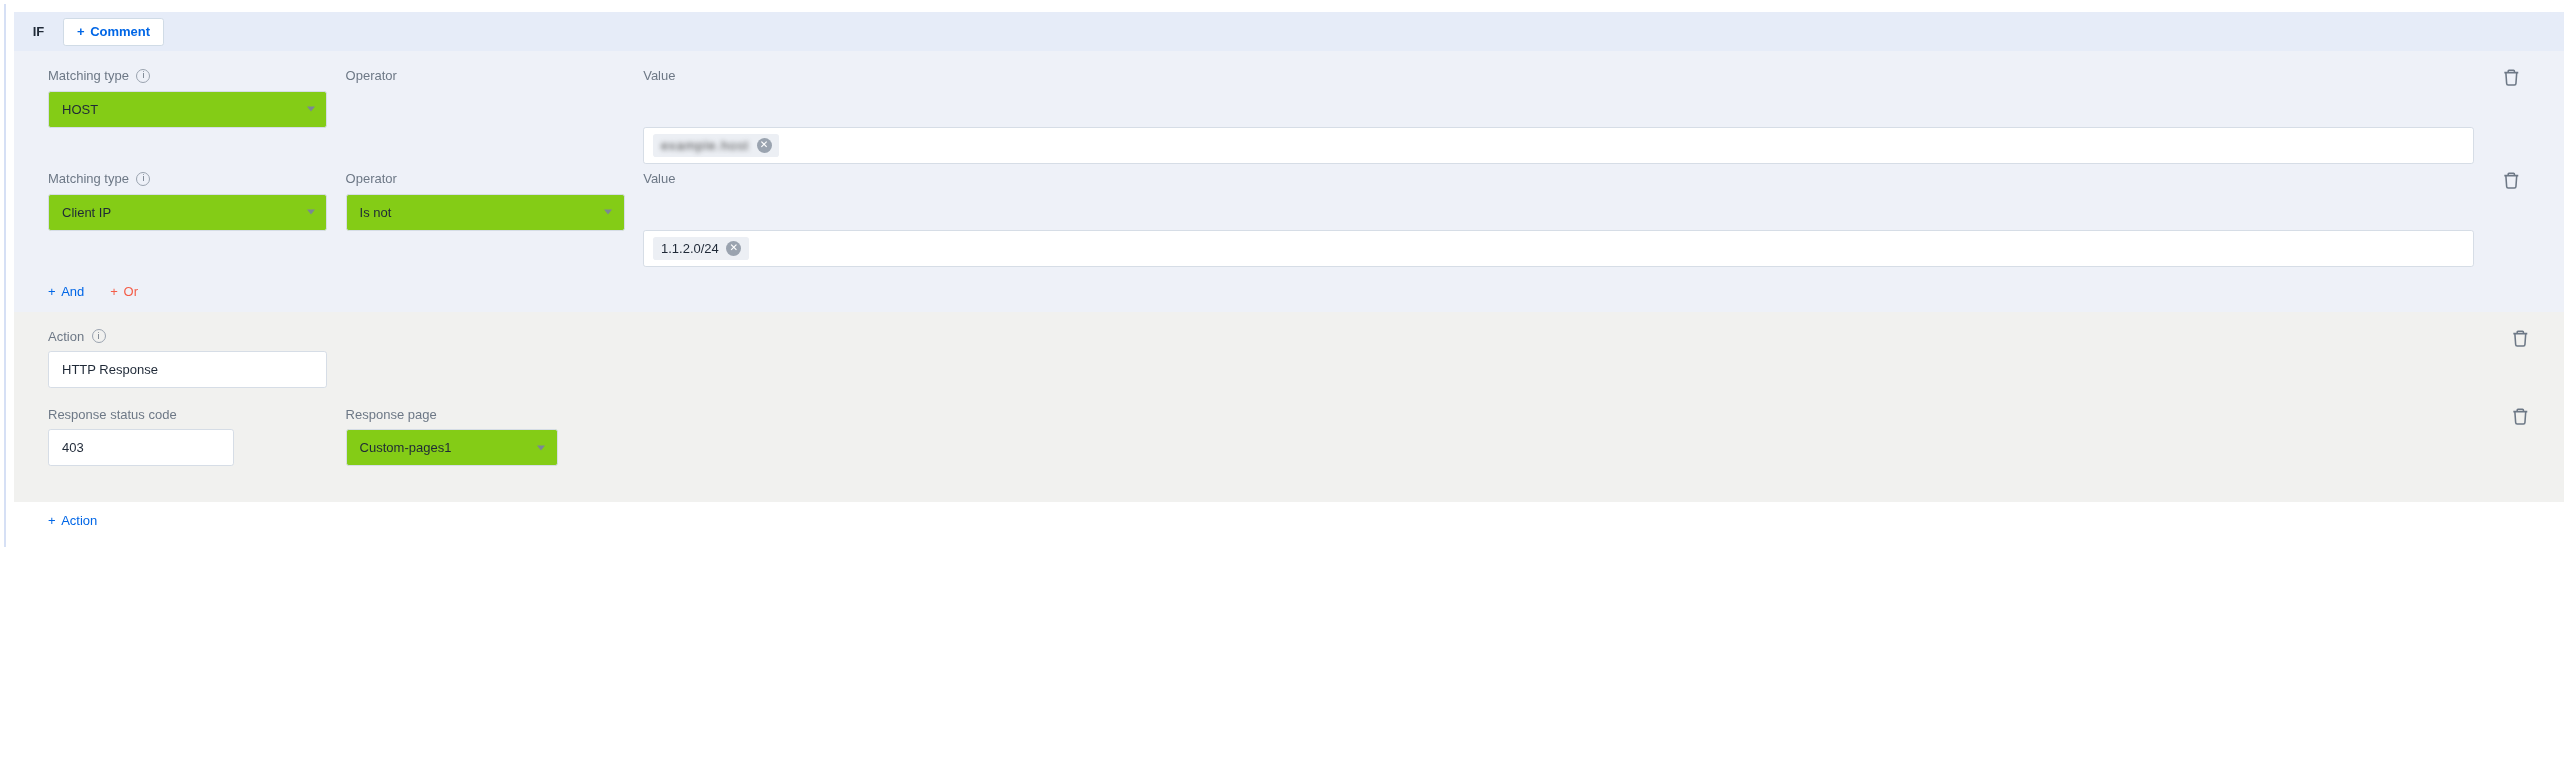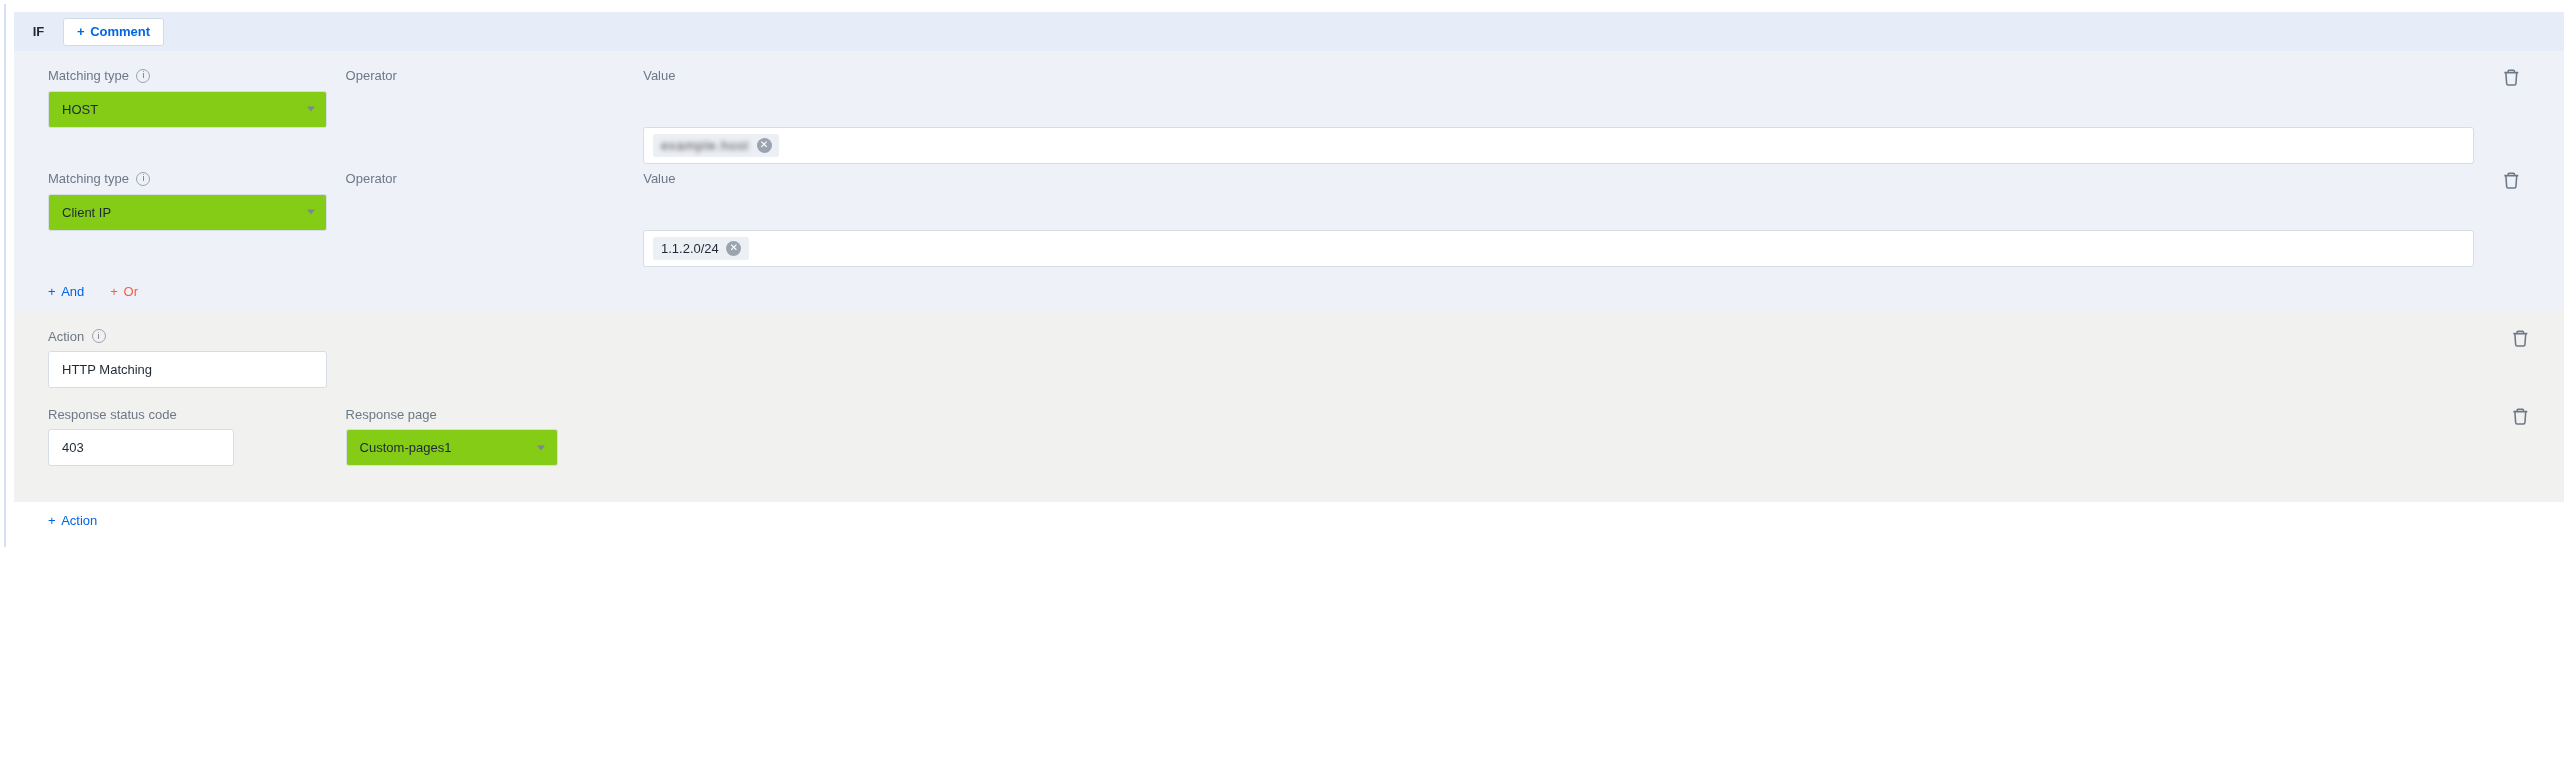--- a/index.html
+++ b/index.html
@@ -224,20 +224,24 @@
             <span>Matching type</span>
             <span class="info-icon">i</span>
           </span>
           <div class="select">
             <span>Client IP</span>
             <span class="caret"></span>
           </div>
         </div>
         <div class="col col-op">
           <span class="label">Operator</span>
+          <div class="select">
+            <span>Is not</span>
+            <span class="caret"></span>
+          </div>
         </div>
         <div class="col col-val">
           <span class="label">Value</span>
           <div class="input-box">
             <span class="chip">
               <span>1.1.2.0/24</span>
               <span class="chip-close">✕</span>
             </span>
           </div>
         </div>
@@ -267,21 +271,21 @@
   <div class="actions-panel">
     <div class="actions-inner">
 
       <div class="actions-row">
         <div class="col col-act1">
           <span class="label">
             <span>Action</span>
             <span class="info-icon">i</span>
           </span>
           <div class="readonly-box">
-            <span>HTTP Matching</span>
+            <span>HTTP Response</span>
           </div>
         </div>
         <div class="col-actdel">
           <span class="trash-icon">
             <svg viewBox="0 0 24 24" fill="none" stroke="currentColor" stroke-width="2">
               <path d="M3 6h18M8 6V4a1 1 0 0 1 1-1h6a1 1 0 0 1 1 1v2M19 6l-1 14a2 2 0 0 1-2 2H8a2 2 0 0 1-2-2L5 6"></path>
             </svg>
           </span>
         </div>
       </div>

